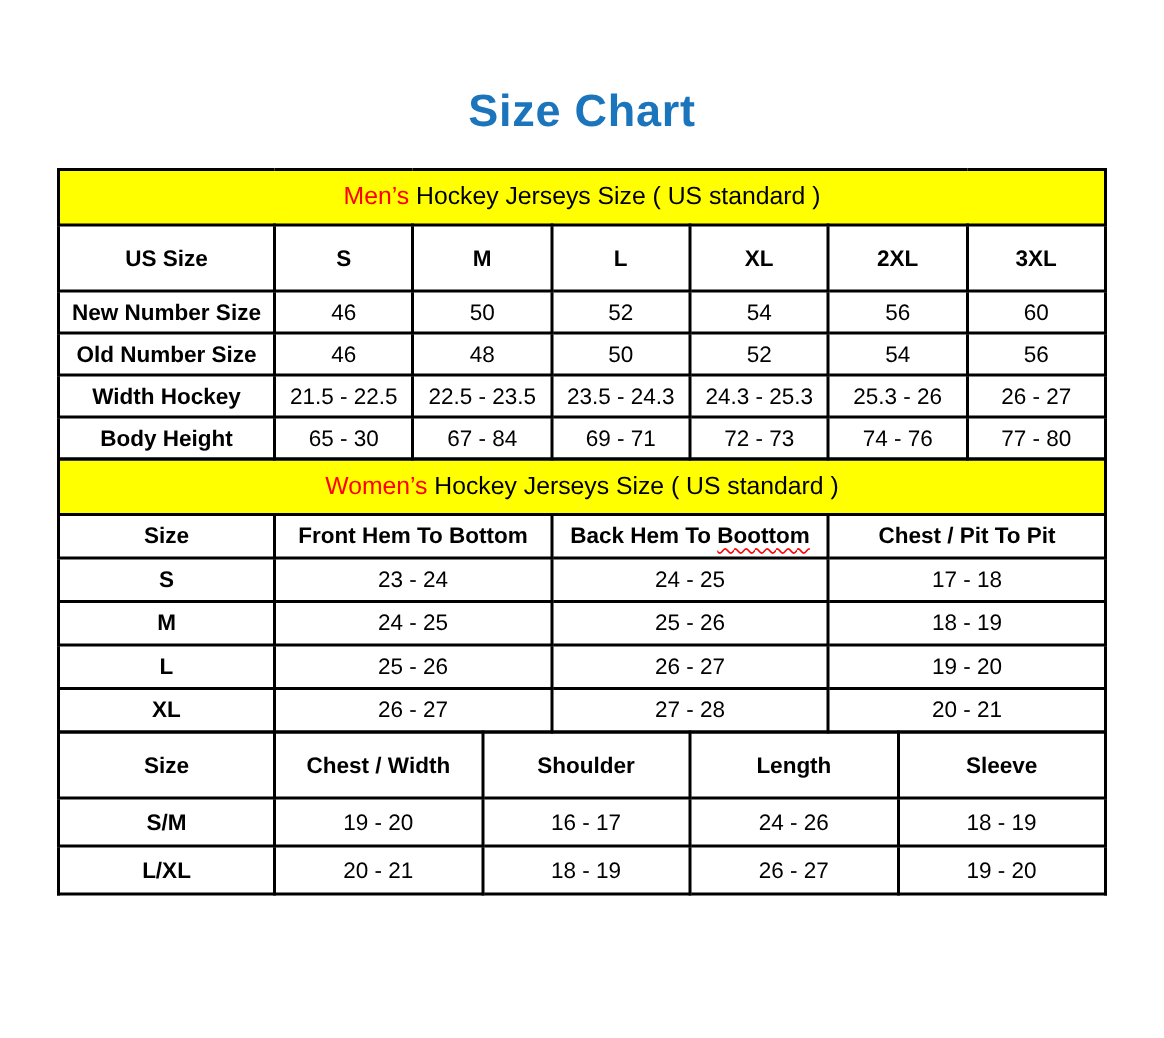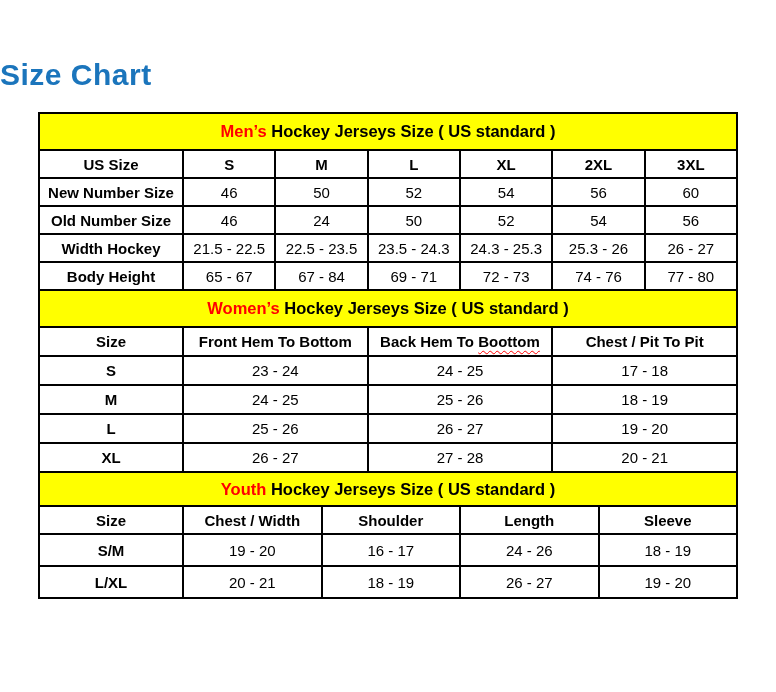--- a/index.html
+++ b/index.html
@@ -6,20 +6,21 @@
   html, body {
     margin: 0; padding: 0;
     width: 776px; height: 692px;
     background: #ffffff;
     font-family: "Liberation Sans", sans-serif;
     color: #000000;
   }
   .page { width: 776px; height: 692px; overflow: hidden; }
   .title {
     margin: 58px 0 20px 0;
+    text-align: center;
     font-size: 30px;
     font-weight: bold;
     color: #1B75BC;
     letter-spacing: 0.5px;
   }
   .chart-wrap { width: 700px; margin: 0 auto 0 38px; }
   table.size-table {
     width: 700px;
     border-collapse: collapse;
     table-layout: fixed;
@@ -29,26 +30,26 @@
     border: 2px solid #000000;
     text-align: center;
     vertical-align: middle;
     font-size: 15px;
     padding: 0 2px;
     overflow: hidden;
     white-space: nowrap;
   }
   tr.banner-row td {
     background: #FFFF00;
-    font-weight: bold;
+    font-weight: normal;
     font-size: 16.5px;
     height: 37px;
   }
   tr.banner-row .hl { color: #FF0000; }
-  tr.header-row td { font-weight: bold; height: 28px; }
+  tr.header-row td { font-weight: bold; height: 44px; }
   tr.data-row td { height: 28px; font-weight: normal; }
   tr.data-row td.row-label { font-weight: bold; }
   tr.data-row td.row-label.bold-label { font-weight: bold; }
   .womens tr.data-row td, .womens tr.header-row td { height: 29px; }
   .youth tr.banner-row td { height: 34px; }
   .youth tr.data-row td { height: 32px; }
   .wavy {
     text-decoration: underline wavy #FF0000;
     text-decoration-thickness: 1px;
     text-underline-offset: 3px;
@@ -92,38 +93,38 @@
         <td>46</td>
         <td>50</td>
         <td>52</td>
         <td>54</td>
         <td>56</td>
         <td>60</td>
       </tr>
       <tr class="data-row">
         <td class="row-label">Old Number Size</td>
         <td>46</td>
-        <td>24</td>
+        <td>48</td>
         <td>50</td>
         <td>52</td>
         <td>54</td>
         <td>56</td>
       </tr>
       <tr class="data-row">
         <td class="row-label">Width Hockey</td>
         <td>21.5 - 22.5</td>
         <td>22.5 - 23.5</td>
         <td>23.5 - 24.3</td>
         <td>24.3 - 25.3</td>
         <td>25.3 - 26</td>
         <td>26 - 27</td>
       </tr>
       <tr class="data-row">
         <td class="row-label">Body Height</td>
-        <td>65 - 67</td>
+        <td>65 - 30</td>
         <td>67 - 84</td>
         <td>69 - 71</td>
         <td>72 - 73</td>
         <td>74 - 76</td>
         <td>77 - 80</td>
       </tr>
     </tbody>
       </table>
 
     <table class="size-table womens">
@@ -172,23 +173,20 @@
 
     <table class="size-table youth">
       <colgroup>
         <col style="width:144px">
           <col>
           <col>
           <col>
           <col>
       </colgroup>
       <tbody>
-          <tr class="banner-row">
-        <td colspan="5"><span class="hl">Youth</span><span> Hockey Jerseys Size ( US standard )</span></td>
-      </tr>
       <tr class="header-row">
         <td>Size</td>
         <td>Chest / Width</td>
         <td>Shoulder</td>
         <td>Length</td>
         <td>Sleeve</td>
       </tr>
       <tr class="data-row">
         <td class="row-label bold-label">S/M</td>
         <td>19 - 20</td>

